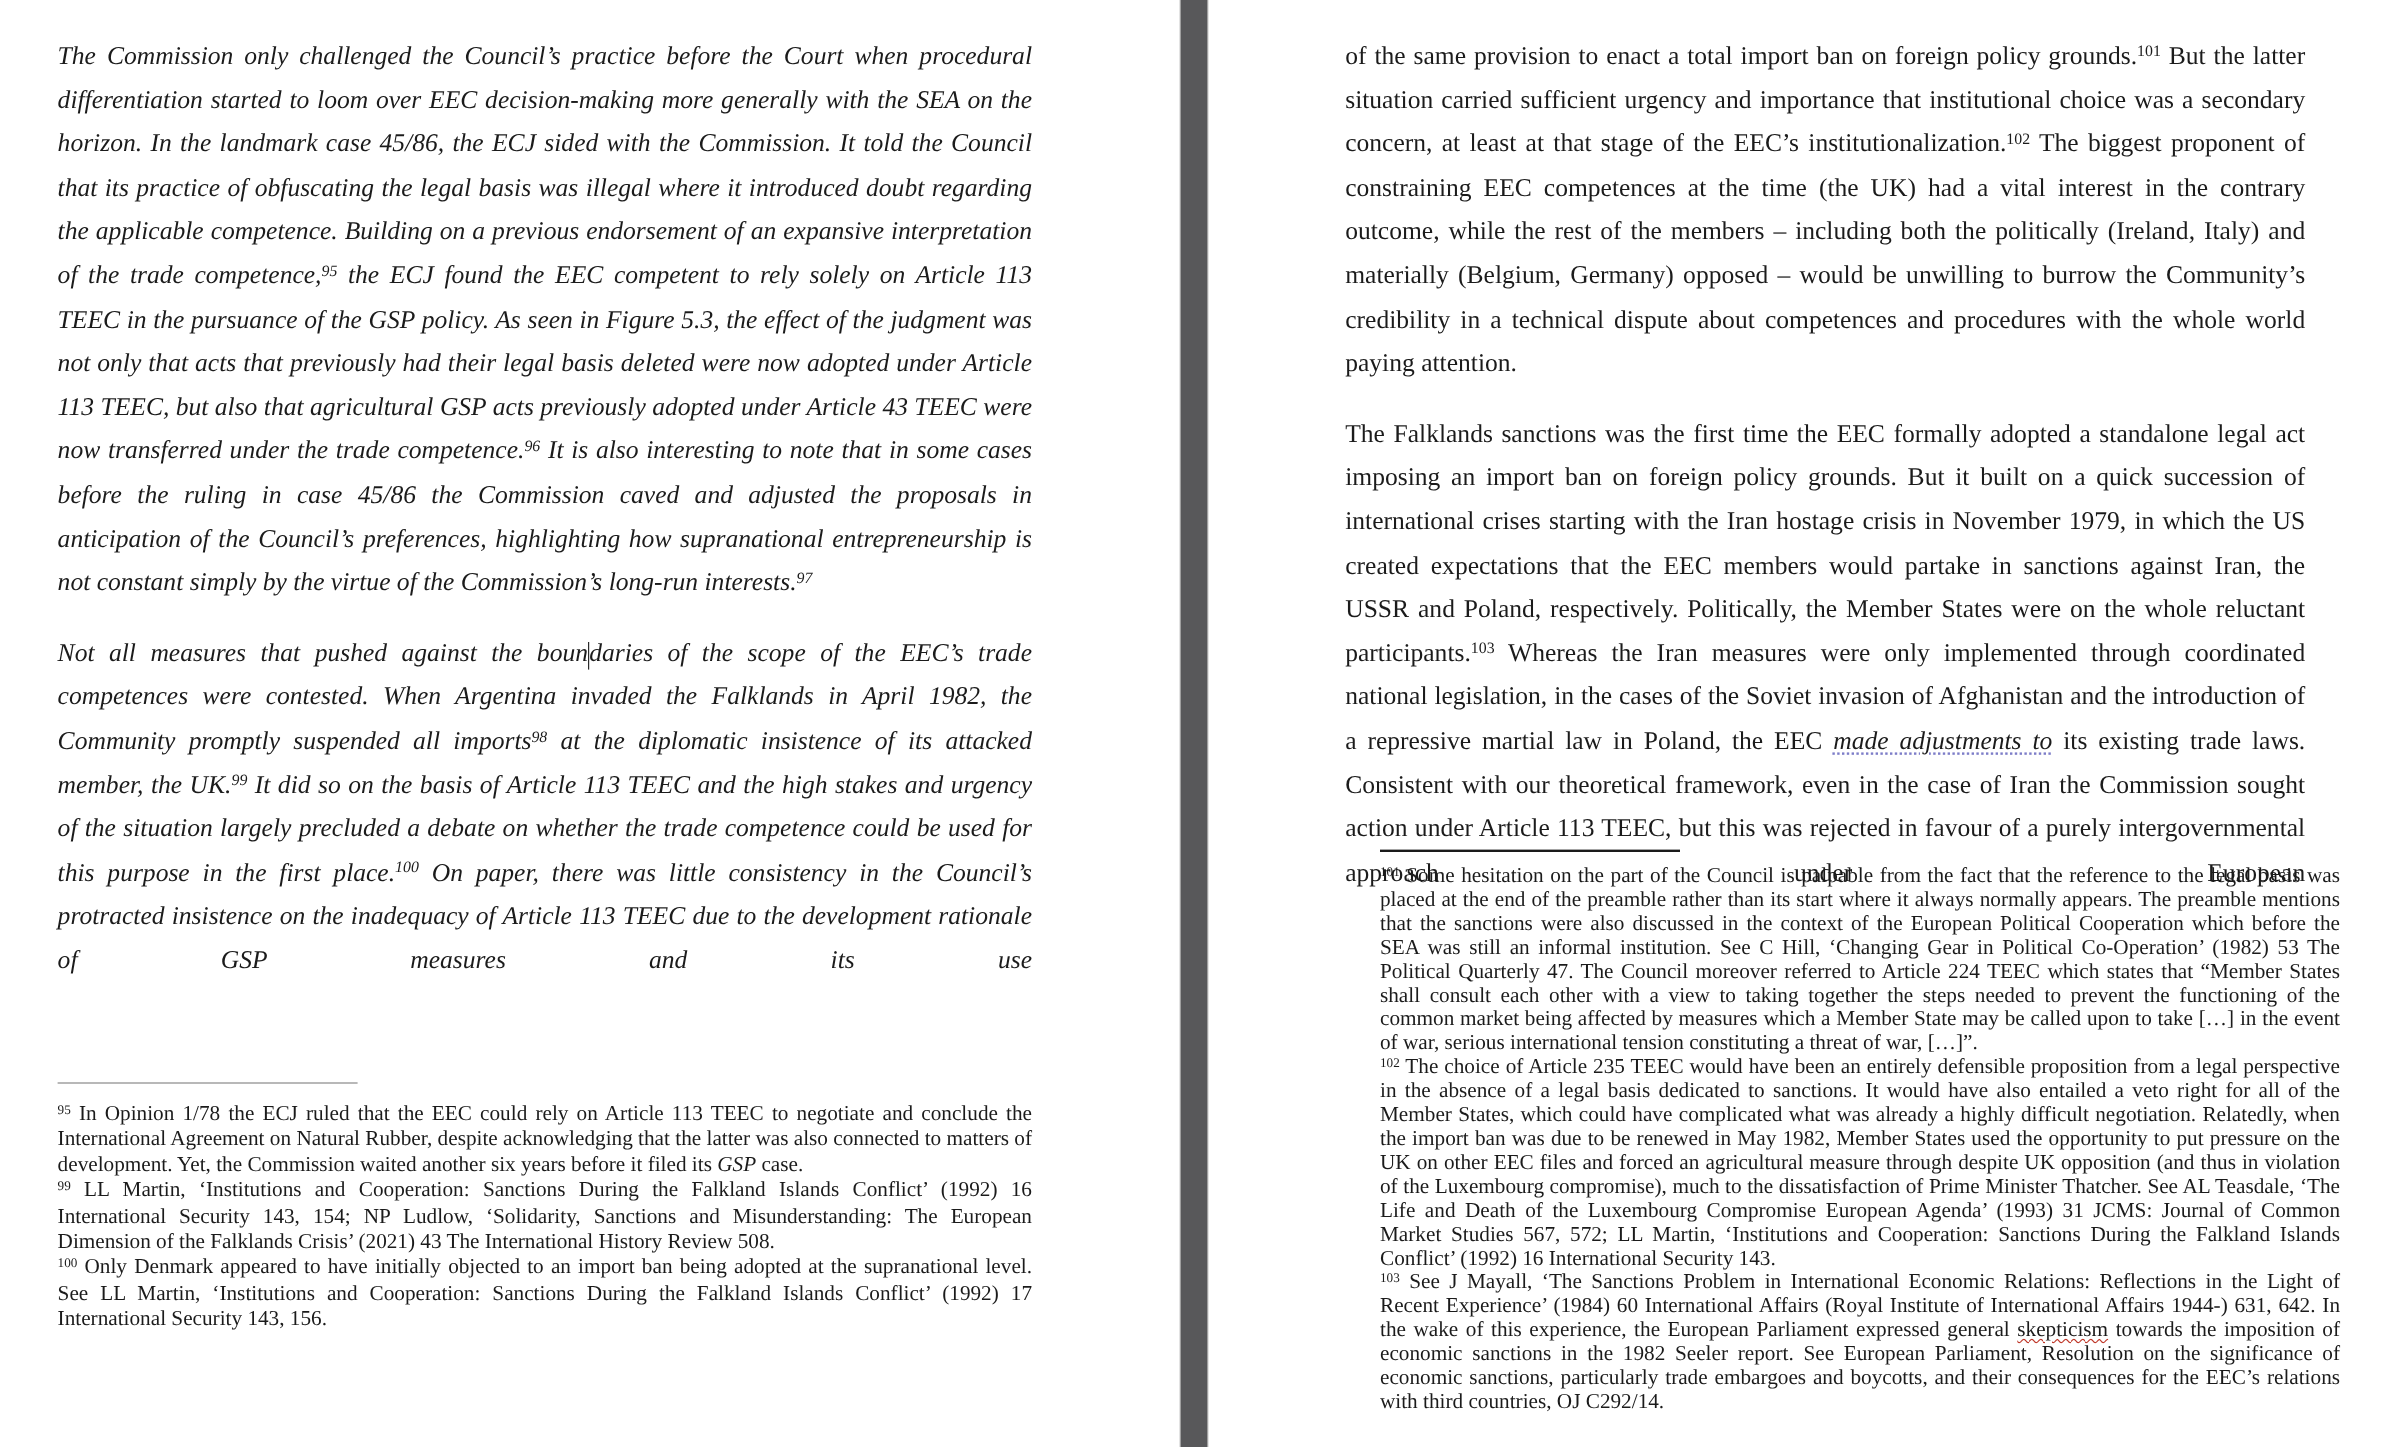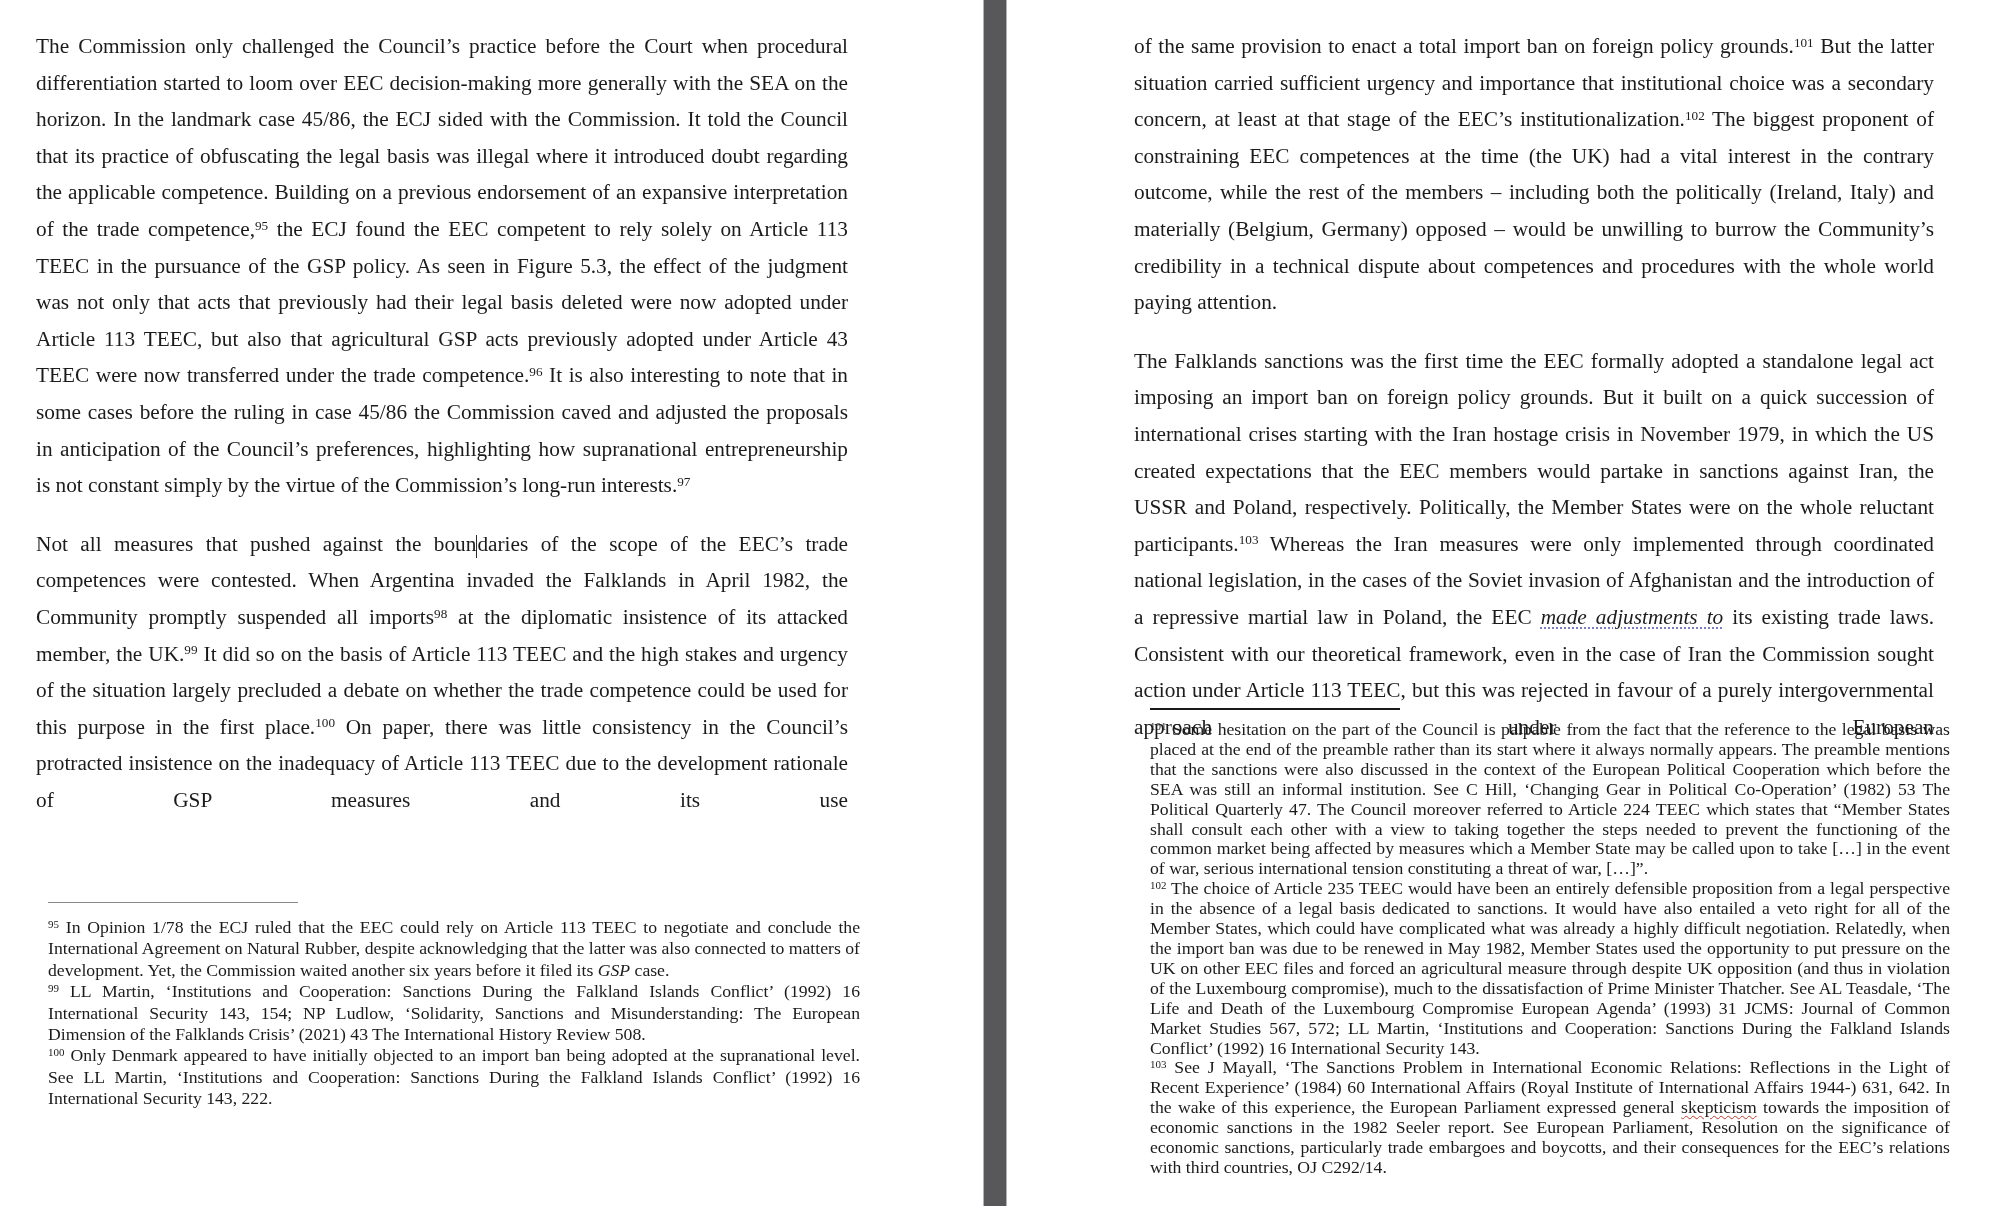--- a/index.html
+++ b/index.html
@@ -31,22 +31,22 @@
     background:var(--divider);
     border-left:1px solid var(--divider-edge);
     border-right:1px solid var(--divider-edge);
   }
   .body-text{
     position:absolute;
     font-size:21.3px;
     line-height:36.6px;
     text-align:justify;
   }
-  .page-left .body-text{top:28px;left:36px;width:812px;}
-  .page-right .body-text{top:28px;left:127px;width:800px;}
+  .page-left .body-text{top:28px;left:48px;width:812px;font-style:italic;}
+  .page-right .body-text{top:28px;left:114px;width:800px;}
   .body-text p{margin:0 0 22px 0;}
   .body-text p.cont{text-align-last:justify;}
   .footnotes{
     position:absolute;
     font-size:17.7px;
     text-align:justify;
   }
   .page-left .footnotes{top:902px;left:48px;width:812px;line-height:21.4px;}
   .page-right .footnotes{top:708px;left:127px;width:800px;line-height:19.9px;margin-left:16px;}
   .fn-sep{width:250px;height:0;margin-bottom:14px;}
@@ -92,21 +92,21 @@
 
   <div class="page page-left">
     <div class="body-text">
       <p><span>The Commission only challenged the Council’s practice before the Court when procedural differentiation started to loom over EEC decision-making more generally with the SEA on the horizon. In the landmark case 45/86, the ECJ sided with the Commission. It told the Council that its practice of obfuscating the legal basis was illegal where it introduced doubt regarding the applicable competence. Building on a previous endorsement of an expansive interpretation of the trade competence,</span><sup class="sup">95</sup><span> the ECJ found the EEC competent to rely solely on Article 113 TEEC in the pursuance of the GSP policy. As seen in Figure 5.3, the effect of the judgment was not only that acts that previously had their legal basis deleted were now adopted under Article 113 TEEC, but also that agricultural GSP acts previously adopted under Article 43 TEEC were now transferred under the trade competence.</span><sup class="sup">96</sup><span> It is also interesting to note that in some cases before the ruling in case 45/86 the Commission caved and adjusted the proposals in anticipation of the Council’s preferences, highlighting how supranational entrepreneurship is not constant simply by the virtue of the Commission’s long-run interests.</span><sup class="sup">97</sup></p>
       <p class="cont"><span>Not all measures that pushed against the boun</span><span class="caret"></span><span>daries of the scope of the EEC’s trade competences were contested. When Argentina invaded the Falklands in April 1982, the Community promptly suspended all imports</span><sup class="sup">98</sup><span> at the diplomatic insistence of its attacked member, the UK.</span><sup class="sup">99</sup><span> It did so on the basis of Article 113 TEEC and the high stakes and urgency of the situation largely precluded a debate on whether the trade competence could be used for this purpose in the first place.</span><sup class="sup">100</sup><span> On paper, there was little consistency in the Council’s protracted insistence on the inadequacy of Article 113 TEEC due to the development rationale of GSP measures and its use</span></p>
     </div>
     <div class="footnotes">
       <div class="fn-sep"></div>
       <p class="footnote"><sup class="sup">95</sup><span class="fn-body"><span> In Opinion 1/78 the ECJ ruled that the EEC could rely on Article 113 TEEC to negotiate and conclude the International Agreement on Natural Rubber, despite acknowledging that the latter was also connected to matters of development. Yet, the Commission waited another six years before it filed its </span><span class="i">GSP</span><span> case.</span></span></p>
       <p class="footnote"><sup class="sup">99</sup><span class="fn-body"><span> LL Martin, ‘Institutions and Cooperation: Sanctions During the Falkland Islands Conflict’ (1992) 16 International Security 143, 154; NP Ludlow, ‘Solidarity, Sanctions and Misunderstanding: The European Dimension of the Falklands Crisis’ (2021) 43 The International History Review 508.</span></span></p>
-      <p class="footnote"><sup class="sup">100</sup><span class="fn-body"><span> Only Denmark appeared to have initially objected to an import ban being adopted at the supranational level. See LL Martin, ‘Institutions and Cooperation: Sanctions During the Falkland Islands Conflict’ (1992) 16 International Security 143, 222.</span></span></p>
+      <p class="footnote"><sup class="sup">100</sup><span class="fn-body"><span> Only Denmark appeared to have initially objected to an import ban being adopted at the supranational level. See LL Martin, ‘Institutions and Cooperation: Sanctions During the Falkland Islands Conflict’ (1992) 17 International Security 143, 156.</span></span></p>
     </div>
   </div>
 
   <div class="divider"></div>
 
   <div class="page page-right">
     <div class="body-text">
       <p><span>of the same provision to enact a total import ban on foreign policy grounds.</span><sup class="sup">101</sup><span> But the latter situation carried sufficient urgency and importance that institutional choice was a secondary concern, at least at that stage of the EEC’s institutionalization.</span><sup class="sup">102</sup><span> The biggest proponent of constraining EEC competences at the time (the UK) had a vital interest in the contrary outcome, while the rest of the members – including both the politically (Ireland, Italy) and materially (Belgium, Germany) opposed – would be unwilling to burrow the Community’s credibility in a technical dispute about competences and procedures with the whole world paying attention.</span></p>
       <p class="cont"><span>The Falklands sanctions was the first time the EEC formally adopted a standalone legal act imposing an import ban on foreign policy grounds. But it built on a quick succession of international crises starting with the Iran hostage crisis in November 1979, in which the US created expectations that the EEC members would partake in sanctions against Iran, the USSR and Poland, respectively. Politically, the Member States were on the whole reluctant participants.</span><sup class="sup">103</sup><span> Whereas the Iran measures were only implemented through coordinated national legislation, in the cases of the Soviet invasion of Afghanistan and the introduction of a repressive martial law in Poland, the EEC </span><span class="u-dot">made adjustments to</span><span> its existing trade laws. Consistent with our theoretical framework, even in the case of Iran the Commission sought action under Article 113 TEEC, but this was rejected in favour of a purely intergovernmental approach under European</span></p>
     </div>

